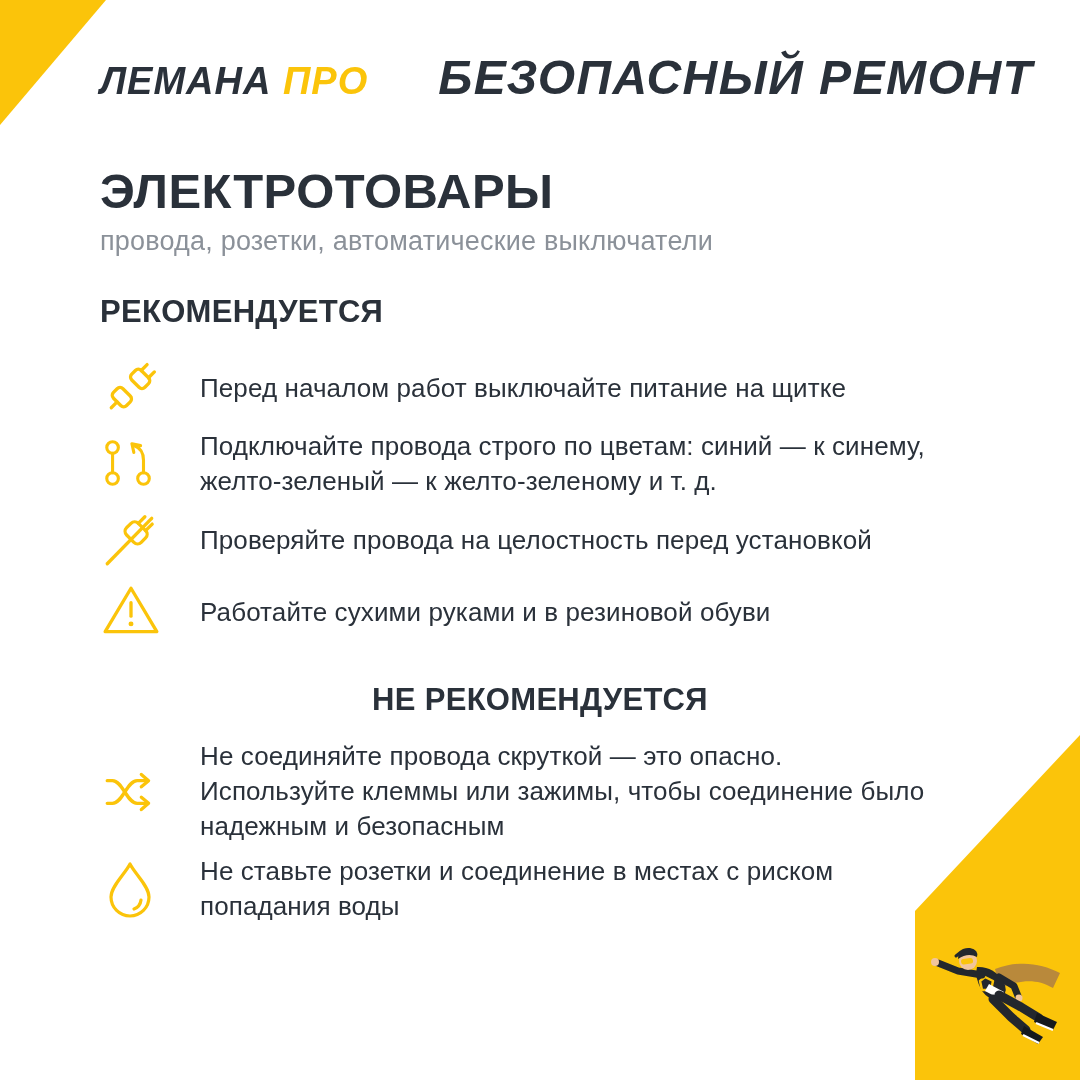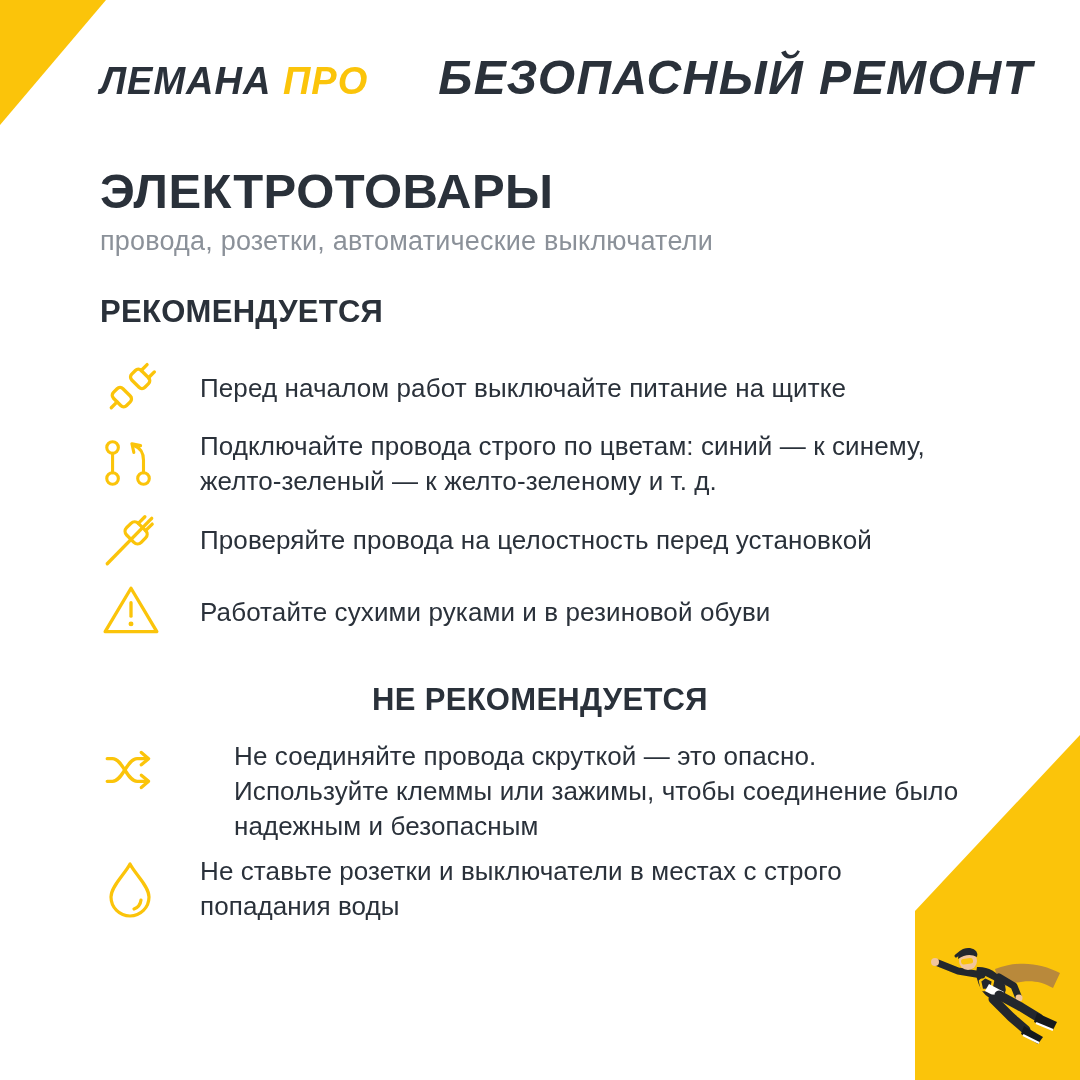--- a/index.html
+++ b/index.html
@@ -45,21 +45,21 @@
   .items{margin-top:28px;display:flex;flex-direction:column;}
   .item{display:flex;align-items:center;}
   .item + .item{margin-top:10px;}
   .item-icon{flex:0 0 66px;width:66px;display:flex;align-items:center;justify-content:flex-start;}
   .item-icon svg{display:block;}
   .item-text{
     margin-left:34px;font-size:26px;line-height:35px;font-weight:500;
     letter-spacing:0.1px;white-space:pre-line;color:var(--dark);
   }
   .items.second{margin-top:22px;}
-  .item.tall{align-items:flex-start;gap:34px;}
+  .item.tall{align-items:center;}
 
   .icon-stroke{stroke:var(--yellow);fill:none;stroke-linecap:round;stroke-linejoin:round;}
 </style>
 </head>
 <body>
 
 <div class="poster">
 
   <div class="corner-tl"></div>
   <div class="corner-br"></div>
@@ -191,18 +191,18 @@
 
       <div class="item">
         <span class="item-icon">
           <svg width="60" height="64" viewBox="0 0 60 60">
             <g class="icon-stroke" stroke-width="3.2">
               <path d="M30 5 C25 15 11 27 11 38 A19 19 0 0 0 49 38 C49 27 35 15 30 5 Z"></path>
               <path d="M41 41 A11 11 0 0 1 34 50"></path>
             </g>
           </svg>
         </span>
-        <p class="item-text">Не ставьте розетки и выключатели в местах с строго
+        <p class="item-text">Не ставьте розетки и соединение в местах с риском
 попадания воды</p>
       </div>
     </div>
   </div>
 </div>
 
 </body></html>

